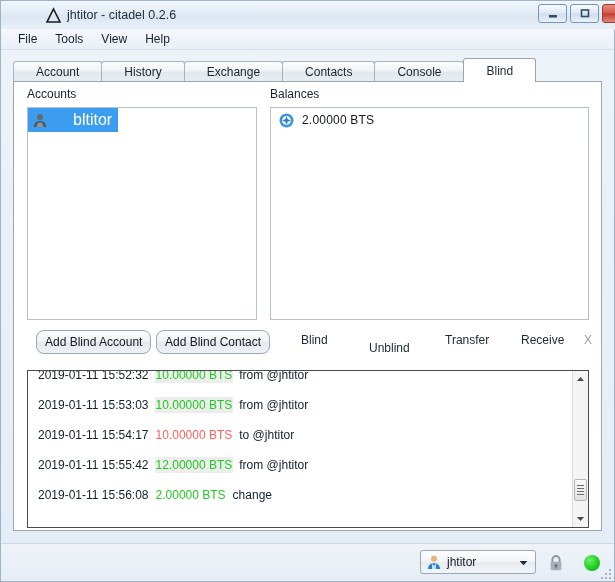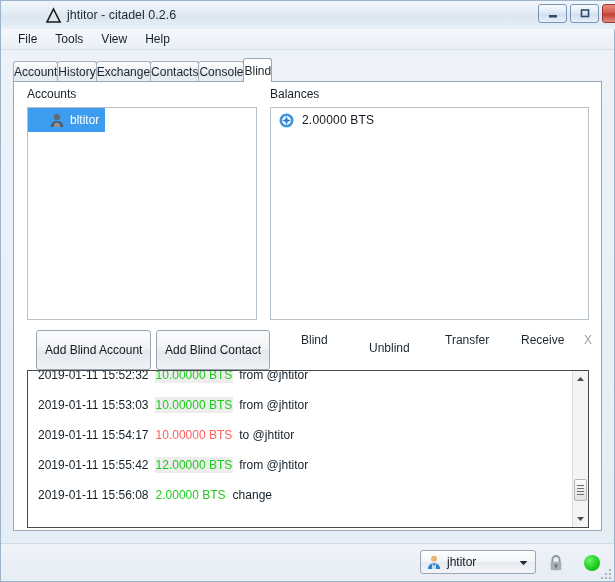--- a/index.html
+++ b/index.html
@@ -59,21 +59,21 @@
     padding: 2px 9px; font-size: 12px; color: #15202b; cursor: default;
   }
 
   
   .tabstrip {
     position: absolute; left: 12px; top: 57px; height: 23px;
     display: flex; align-items: flex-end; z-index: 3;
   }
   .tab {
     height: 20px;
-    padding: 0 0;
+    padding: 0 22px;
     margin-right: -1px;
     display: flex; align-items: center;
     font-size: 12px; color: #1b2630;
     background: linear-gradient(to bottom, #fbfcfd 0%, #eef2f6 48%, #e2e8ee 52%, #e7edf3 100%);
     border: 1px solid #a7b3bf;
     border-bottom: none;
     border-radius: 3px 3px 0 0;
     box-sizing: border-box;
     cursor: default;
   }
@@ -108,22 +108,22 @@
   }
 
   
   #accounts-list { left: 13px; top: 25px; width: 230px; height: 213px; }
   .acct-row {
     display: flex; align-items: stretch; height: 24px;
   }
   .acct-row.selected .acct-name { background: #3c9cf0; color: #ffffff; }
   .acct-name {
     display: flex; align-items: center;
-    padding: 0 6px 0 21px;
-    font-size: 12px; white-space: nowrap;
+    padding: 0 6px 0 4px;
+    font-size: 16px; white-space: nowrap; gap: 20px;
   }
   .acct-addr {
     flex: 1;
     display: flex; align-items: center;
     padding: 0 3px;
     font-size: 12px; color: #ffffff;
     background: #3c9cf0;
     border: 1px dotted #c98a30;
     box-sizing: border-box;
     overflow: hidden; white-space: nowrap;
@@ -132,27 +132,27 @@
 
   
   #balances-list { left: 256px; top: 25px; width: 319px; height: 213px; }
   .bal-row { display: flex; align-items: center; height: 24px; padding: 0 8px; }
   .bal-icon { width: 15px; height: 15px; margin-right: 8px; flex: none; }
   .bal-text { font-size: 12px; color: #11181f; letter-spacing: .2px; }
 
   
   .btnrow { position: absolute; left: 10px; top: 248px; width: 570px; height: 26px; }
   .pushbtn {
-    position: absolute; top: 0; height: 40px;
+    position: absolute; top: 0; height: 24px;
     display: flex; align-items: center; justify-content: center;
     padding: 0 8px;
     font-size: 12px; color: #121b22;
     background: linear-gradient(to bottom, #fbfcfd 0%, #f0f3f6 47%, #e4e9ee 53%, #eef2f6 100%);
     border: 1px solid #9aa6b2;
-    border-radius: 3px;
+    border-radius: 8px;
     box-sizing: border-box;
     cursor: default;
     white-space: nowrap;
   }
   .actionlink {
     position: absolute; top: 3px;
     font-size: 12px; color: #1c2730;
     white-space: nowrap; cursor: default;
   }
   .actionlink.dim { color: #9aa1a8; }

